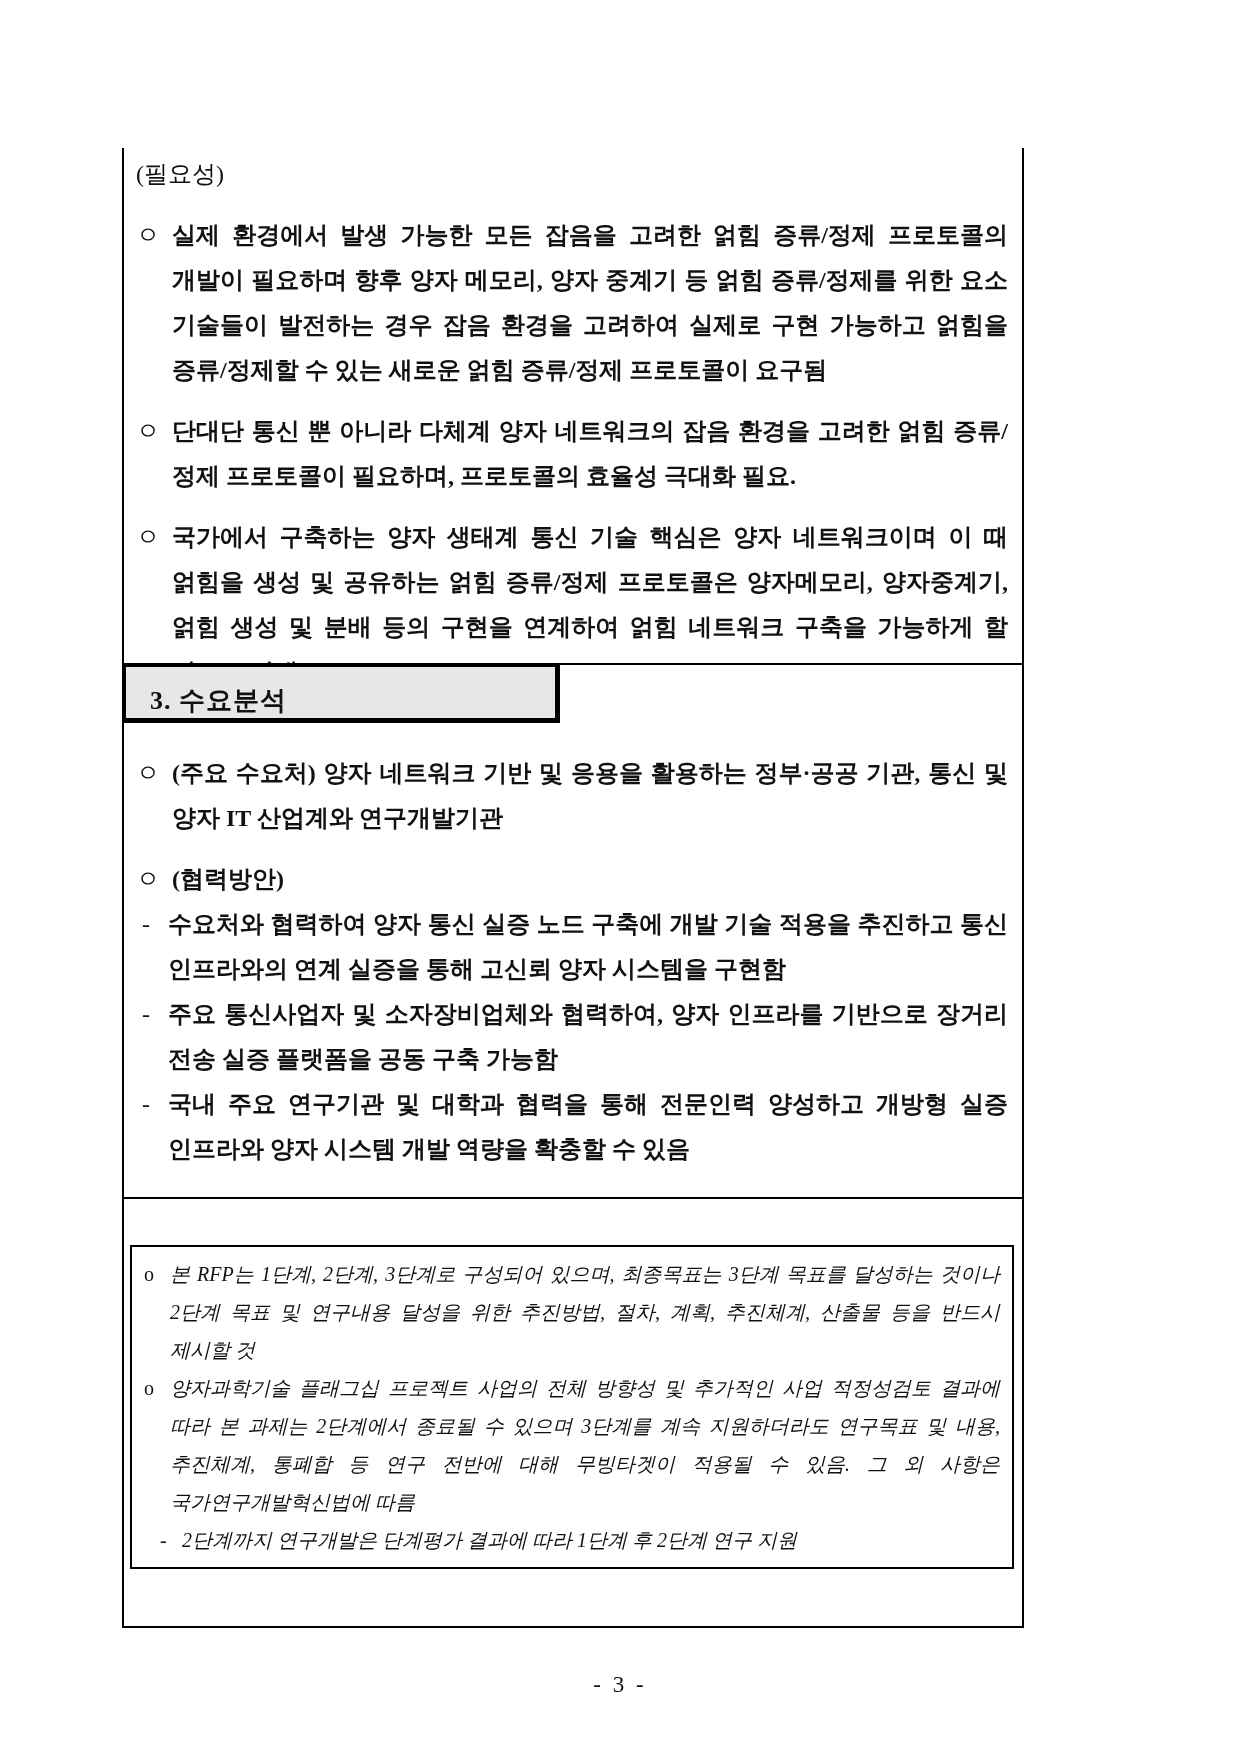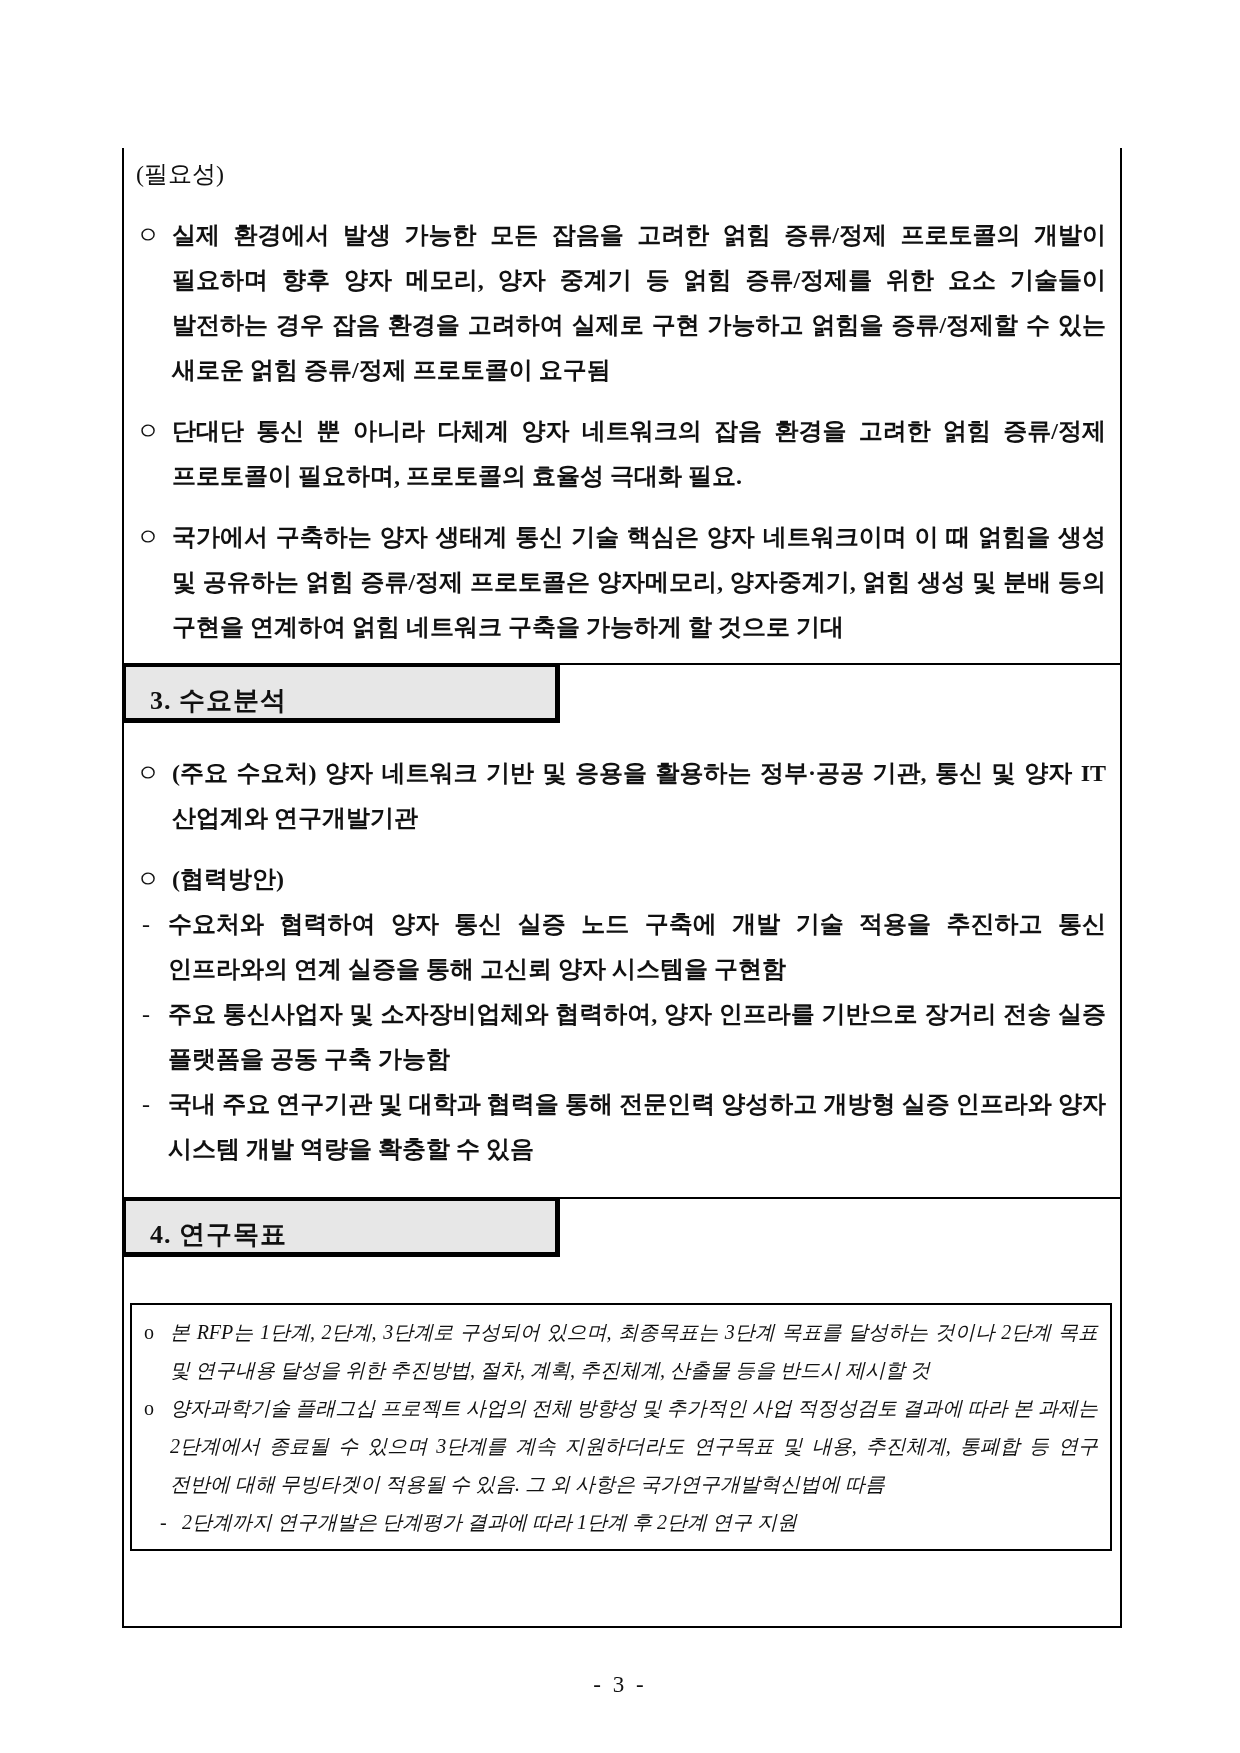--- a/index.html
+++ b/index.html
@@ -12,21 +12,21 @@
     position: relative;
     overflow: hidden;
   }
   .page { position: absolute; inset: 0; }
 
   
   .content-frame {
     position: absolute;
     left: 122px;
     top: 148px;
-    width: 1000px;
+    width: 902px;
     height: 1480px;
     box-sizing: border-box;
     border-left: 2px solid #000;
     border-right: 2px solid #000;
     border-bottom: 2px solid #000;
   }
   .row { box-sizing: border-box; overflow: hidden; }
   .row-necessity { height: 517px; border-bottom: 2px solid #000; padding-top: 4px; }
   .row-section3  { height: 534px; border-bottom: 2px solid #000; }
   .row-section4  { height: 425px; }
@@ -152,23 +152,20 @@
         <span class="btext">주요 통신사업자 및 소자장비업체와 협력하여, 양자 인프라를 기반으로 장거리 전송 실증 플랫폼을 공동 구축 가능함</span>
       </div>
 
       <div class="sub-bullet">
         <span class="marker">-</span>
         <span class="btext">국내 주요 연구기관 및 대학과 협력을 통해 전문인력 양성하고 개방형 실증 인프라와 양자 시스템 개발 역량을 확충할 수 있음</span>
       </div>
     </section>
 
     <section class="row row-section4">
-      <div class="section-header-box">
-        <span>4. 연구목표</span>
-      </div>
 
       <div class="note-box">
         <div class="note-item">
           <span class="marker">o</span>
           <span class="btext">본 RFP는 1단계, 2단계, 3단계로 구성되어 있으며, 최종목표는 3단계 목표를 달성하는 것이나 2단계 목표 및 연구내용 달성을 위한 추진방법, 절차, 계획, 추진체계, 산출물 등을 반드시 제시할 것</span>
         </div>
         <div class="note-item">
           <span class="marker">o</span>
           <span class="btext">양자과학기술 플래그십 프로젝트 사업의 전체 방향성 및 추가적인 사업 적정성검토 결과에 따라 본 과제는 2단계에서 종료될 수 있으며 3단계를 계속 지원하더라도 연구목표 및 내용, 추진체계, 통폐합 등 연구 전반에 대해 무빙타겟이 적용될 수 있음. 그 외 사항은 국가연구개발혁신법에 따름</span>
         </div>

